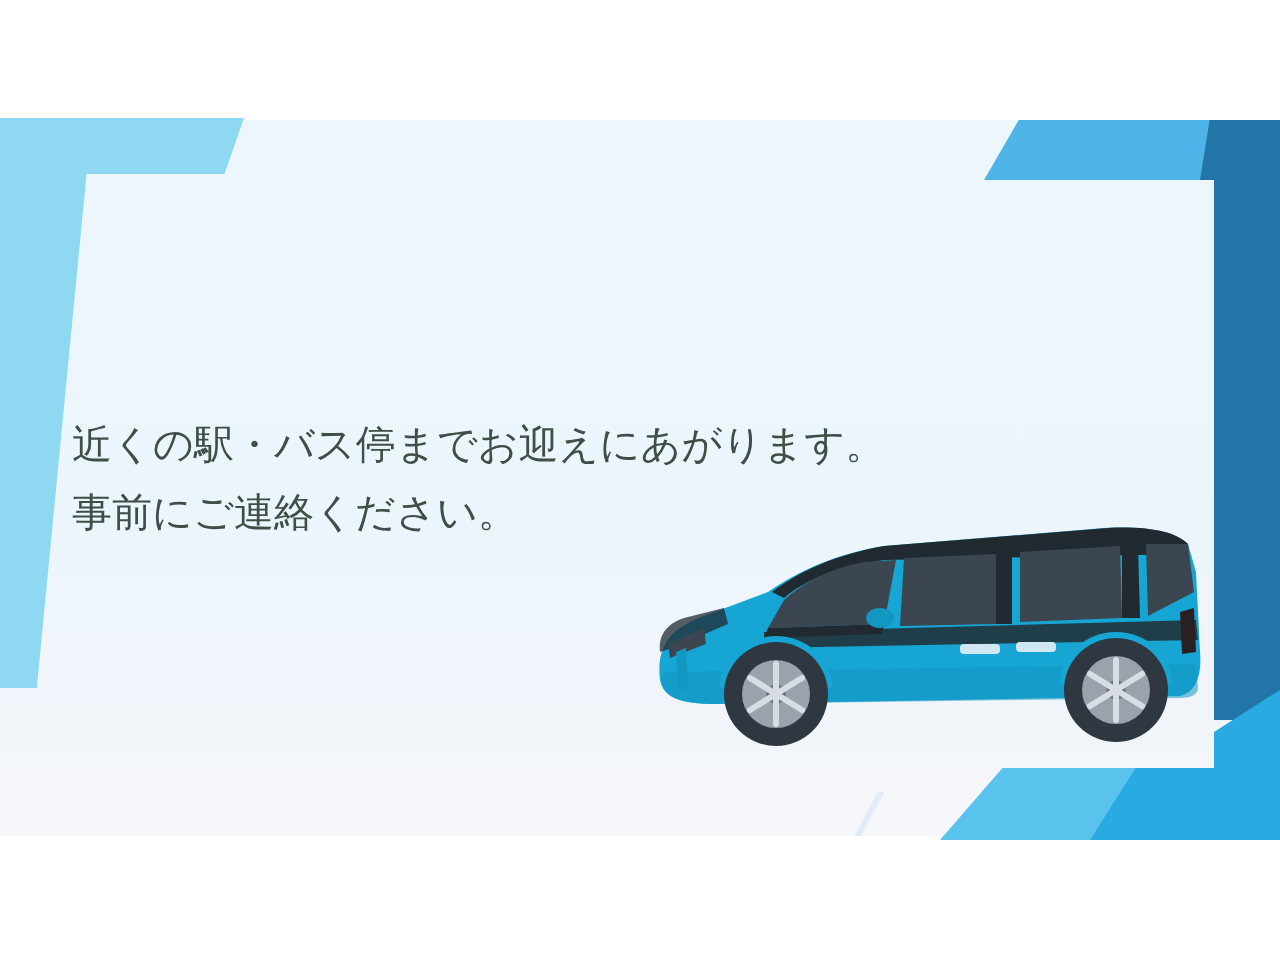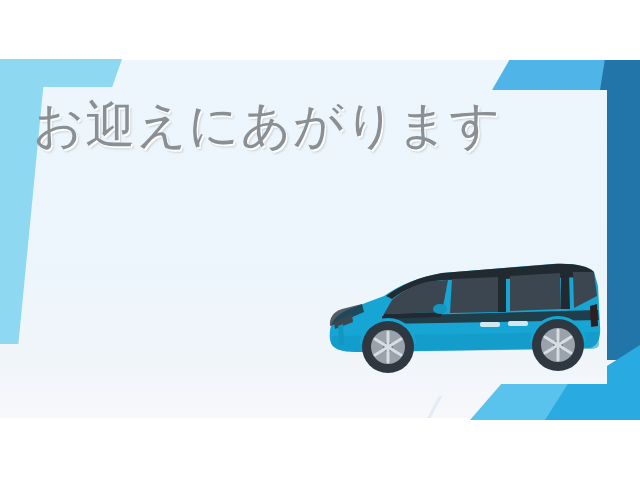--- a/index.html
+++ b/index.html
@@ -153,21 +153,22 @@
   <div class="deco tl-tab"></div>
   <div class="deco tl-bar"></div>
   <div class="deco tr-mid"></div>
   <div class="deco tr-dark"></div>
   <div class="deco right-bar"></div>
   <div class="deco right-bar-low"></div>
   <div class="deco thin-diag"></div>
   <div class="deco br-light"></div>
   <div class="deco br-deep"></div>
 
-  <div class="title">お迎えにあがります</div>
+  <div class="subtitle">近くの駅・バス停までお迎えにあがります。
+事前にご連絡ください。</div>
 
   <svg class="car" viewBox="0 0 290 135">
 
     <path d="M8,88 C6,70 14,62 30,56 L62,44 C78,33 96,25 120,21
              L230,12 C252,11 266,14 272,20 L276,34
              L278,74 C279,86 276,94 268,96
              L36,100 C18,100 10,97 8,88 Z" fill="#17a6d4"></path>
 
     <path d="M10,84 L276,80 L277,92 C277,95 274,97 268,97 L36,100 C18,100 10,96 9,90 Z" fill="#1296c2" opacity="0.55"></path>
 

